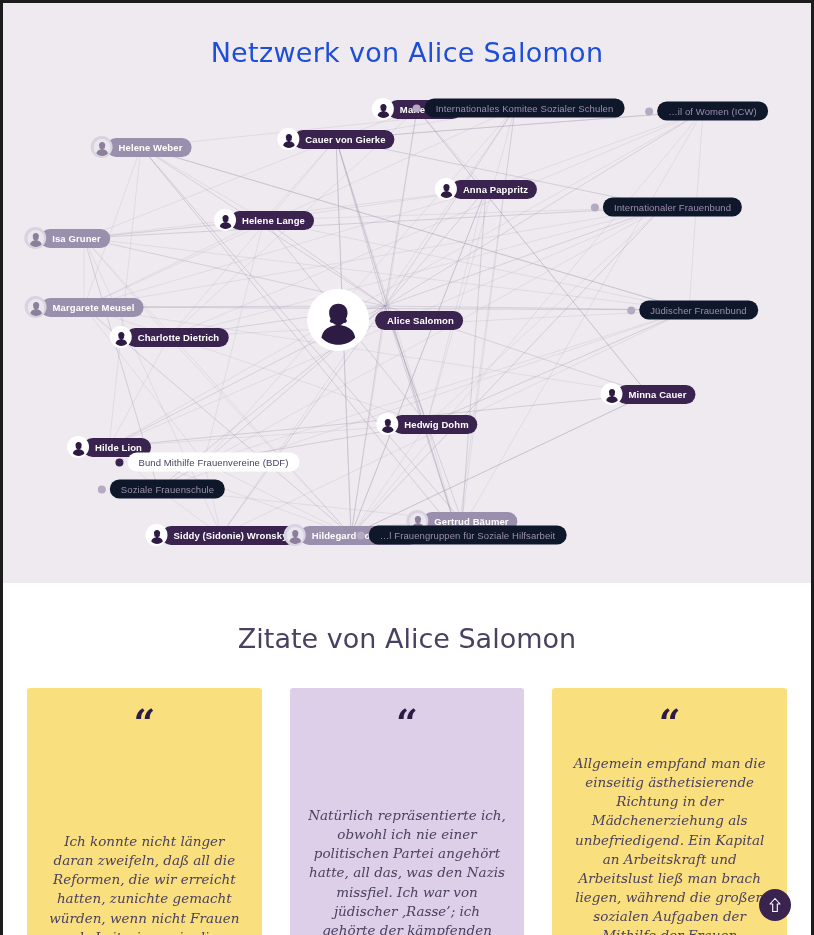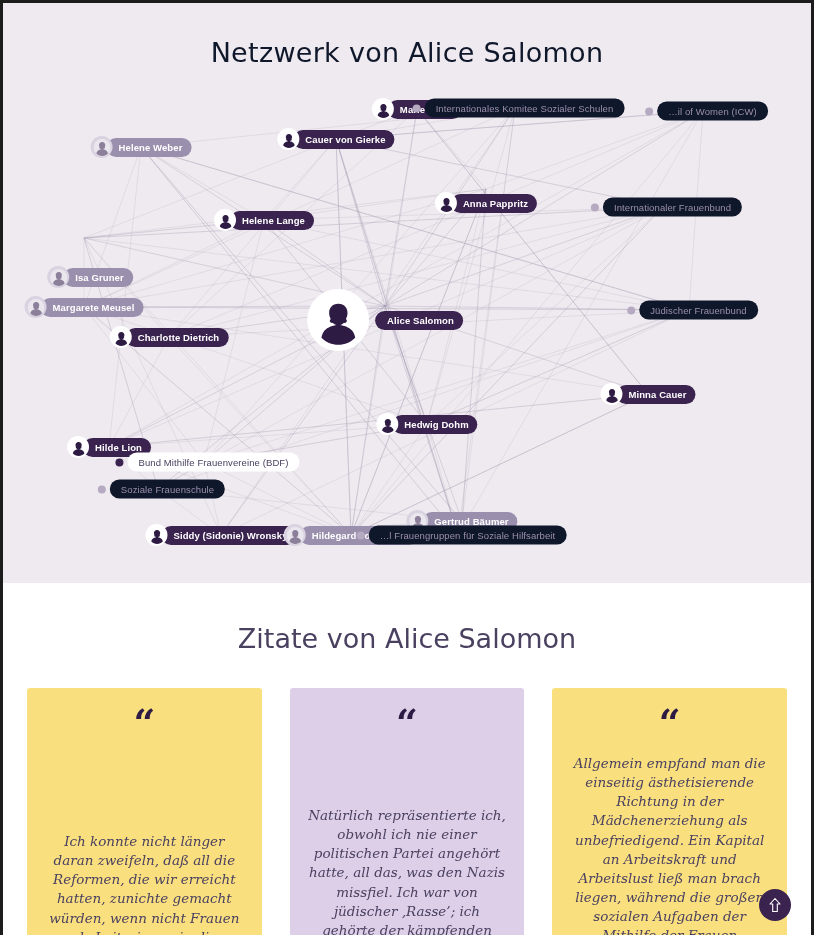--- a/index.html
+++ b/index.html
@@ -24,21 +24,21 @@
   #network-section {
     position: relative;
     height: 580px;
     background: #efeaf0;
     overflow: hidden;
   }
   #network-title {
     text-align: center;
     font-size: 27px;
     font-weight: 400;
-    color: #0f172a;
+    color: #1d4ed8;
     letter-spacing: 0.3px;
     padding-top: 34px;
     margin: 0;
     font-family: "DejaVu Sans", sans-serif;
   }
   #graph-canvas {
     position: absolute;
     left: 0; top: 0;
     width: 814px; height: 580px;
   }
@@ -344,39 +344,39 @@
         </div>
         <div class="node faded" style="left: 138px; top: 144px;">
           <span class="node-dot">
             <svg width="17" height="17" viewBox="0 0 24 24" style="opacity:0.45">
               <circle cx="12" cy="12" r="12" fill="#ffffff"></circle>
               <path d="M12 4.2c-2.7 0-4.3 1.9-4.3 4.4 0 1.1.3 2.1.8 2.9-.3.2-.5.5-.5.9 0 .6.5 1 1.1 1 .1 0 .2 0 .3-.1.5.5 1.1.9 1.7 1.1-2.5.4-5 1.6-6.1 3.3-.6.9-.9 1.9-1 2.8 2.1 2.1 5 3.4 8.1 3.4s6-1.3 8.1-3.4c-.1-.9-.4-1.9-1-2.8-1.1-1.7-3.6-2.9-6.1-3.3.6-.2 1.2-.6 1.7-1.1.1.1.2.1.3.1.6 0 1.1-.4 1.1-1 0-.4-.2-.7-.5-.9.5-.8.8-1.8.8-2.9 0-2.5-1.6-4.4-4.3-4.4z" fill="#2e1b44"></path>
             </svg>
           </span>
           <span class="node-label">Helene Weber</span>
         </div>
-        <div class="node" style="left: 483px; top: 200px;">
+        <div class="node" style="left: 483px; top: 186px;">
           <span class="node-dot">
             <svg width="17" height="17" viewBox="0 0 24 24" style="opacity:1">
               <circle cx="12" cy="12" r="12" fill="#ffffff"></circle>
               <path d="M12 4.2c-2.7 0-4.3 1.9-4.3 4.4 0 1.1.3 2.1.8 2.9-.3.2-.5.5-.5.9 0 .6.5 1 1.1 1 .1 0 .2 0 .3-.1.5.5 1.1.9 1.7 1.1-2.5.4-5 1.6-6.1 3.3-.6.9-.9 1.9-1 2.8 2.1 2.1 5 3.4 8.1 3.4s6-1.3 8.1-3.4c-.1-.9-.4-1.9-1-2.8-1.1-1.7-3.6-2.9-6.1-3.3.6-.2 1.2-.6 1.7-1.1.1.1.2.1.3.1.6 0 1.1-.4 1.1-1 0-.4-.2-.7-.5-.9.5-.8.8-1.8.8-2.9 0-2.5-1.6-4.4-4.3-4.4z" fill="#2e1b44"></path>
             </svg>
           </span>
           <span class="node-label">Anna Pappritz</span>
         </div>
         <div class="node" style="left: 261px; top: 217px;">
           <span class="node-dot">
             <svg width="17" height="17" viewBox="0 0 24 24" style="opacity:1">
               <circle cx="12" cy="12" r="12" fill="#ffffff"></circle>
               <path d="M12 4.2c-2.7 0-4.3 1.9-4.3 4.4 0 1.1.3 2.1.8 2.9-.3.2-.5.5-.5.9 0 .6.5 1 1.1 1 .1 0 .2 0 .3-.1.5.5 1.1.9 1.7 1.1-2.5.4-5 1.6-6.1 3.3-.6.9-.9 1.9-1 2.8 2.1 2.1 5 3.4 8.1 3.4s6-1.3 8.1-3.4c-.1-.9-.4-1.9-1-2.8-1.1-1.7-3.6-2.9-6.1-3.3.6-.2 1.2-.6 1.7-1.1.1.1.2.1.3.1.6 0 1.1-.4 1.1-1 0-.4-.2-.7-.5-.9.5-.8.8-1.8.8-2.9 0-2.5-1.6-4.4-4.3-4.4z" fill="#2e1b44"></path>
             </svg>
           </span>
           <span class="node-label">Helene Lange</span>
         </div>
-        <div class="node faded" style="left: 87px; top: 235px; margin-top: 39px;">
+        <div class="node faded" style="left: 64px; top: 235px;">
           <span class="node-dot">
             <svg width="17" height="17" viewBox="0 0 24 24" style="opacity:0.45">
               <circle cx="12" cy="12" r="12" fill="#ffffff"></circle>
               <path d="M12 4.2c-2.7 0-4.3 1.9-4.3 4.4 0 1.1.3 2.1.8 2.9-.3.2-.5.5-.5.9 0 .6.5 1 1.1 1 .1 0 .2 0 .3-.1.5.5 1.1.9 1.7 1.1-2.5.4-5 1.6-6.1 3.3-.6.9-.9 1.9-1 2.8 2.1 2.1 5 3.4 8.1 3.4s6-1.3 8.1-3.4c-.1-.9-.4-1.9-1-2.8-1.1-1.7-3.6-2.9-6.1-3.3.6-.2 1.2-.6 1.7-1.1.1.1.2.1.3.1.6 0 1.1-.4 1.1-1 0-.4-.2-.7-.5-.9.5-.8.8-1.8.8-2.9 0-2.5-1.6-4.4-4.3-4.4z" fill="#2e1b44"></path>
             </svg>
           </span>
           <span class="node-label">Isa Gruner</span>
         </div>
         <div class="node faded" style="left: 81px; top: 304px;">
           <span class="node-dot">

